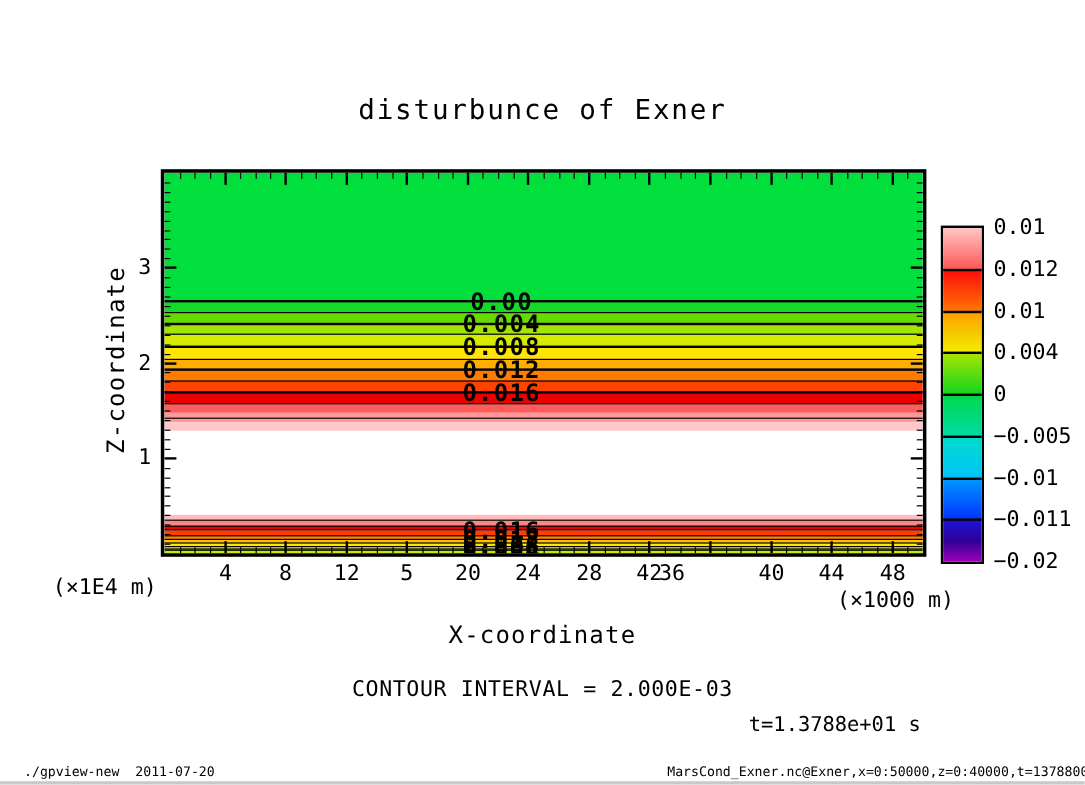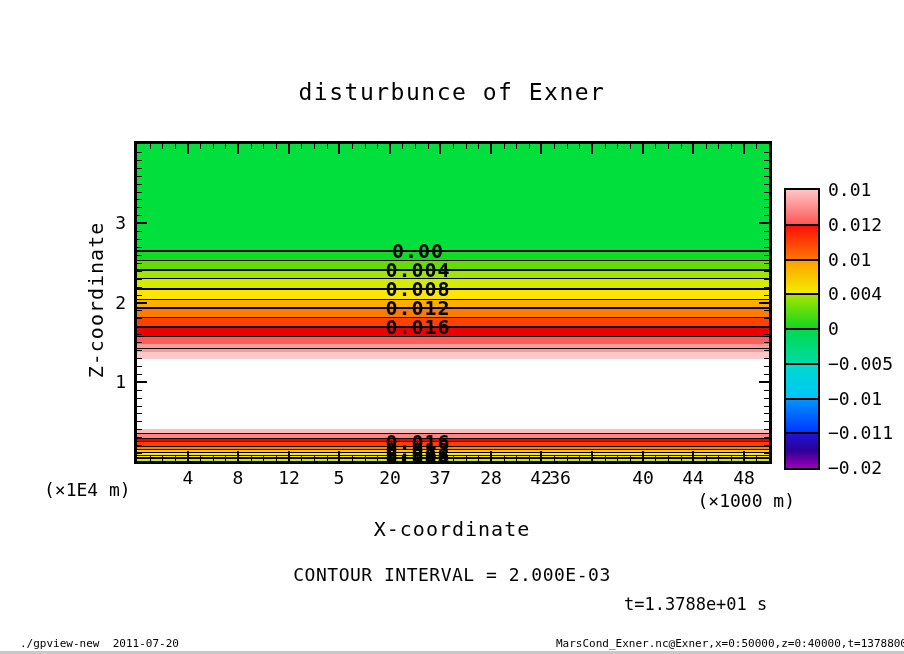--- a/index.html
+++ b/index.html
@@ -317,21 +317,21 @@
 
 <div class="abs" id="footer-command">./gpview-new  2011-07-20</div>
 <div class="abs" id="footer-source">MarsCond_Exner.nc@Exner,x=0:50000,z=0:40000,t=1378800</div>
 <div class="abs" id="bottom-edge"></div>
 
 <span class="abs x-tick-label" style="left: 163px;">4</span>
 <span class="abs x-tick-label" style="left: 213px;">8</span>
 <span class="abs x-tick-label" style="left: 264px;">12</span>
 <span class="abs x-tick-label" style="left: 314px;">5</span>
 <span class="abs x-tick-label" style="left: 365px;">20</span>
-<span class="abs x-tick-label" style="left: 415px;">37</span>
+<span class="abs x-tick-label" style="left: 415px;">24</span>
 <span class="abs x-tick-label" style="left: 466px;">28</span>
 <span class="abs x-tick-label" style="left: 516px;">42</span>
 <span class="abs x-tick-label" style="left: 535px;">36</span>
 <span class="abs x-tick-label" style="left: 618px;">40</span>
 <span class="abs x-tick-label" style="left: 668px;">44</span>
 <span class="abs x-tick-label" style="left: 719px;">48</span>
 <span class="abs y-tick-label" style="top: 372px;">1</span>
 <span class="abs y-tick-label" style="top: 293px;">2</span>
 <span class="abs y-tick-label" style="top: 213px;">3</span>
 <span class="abs cb-label" style="top: 180px;">0.01</span>

